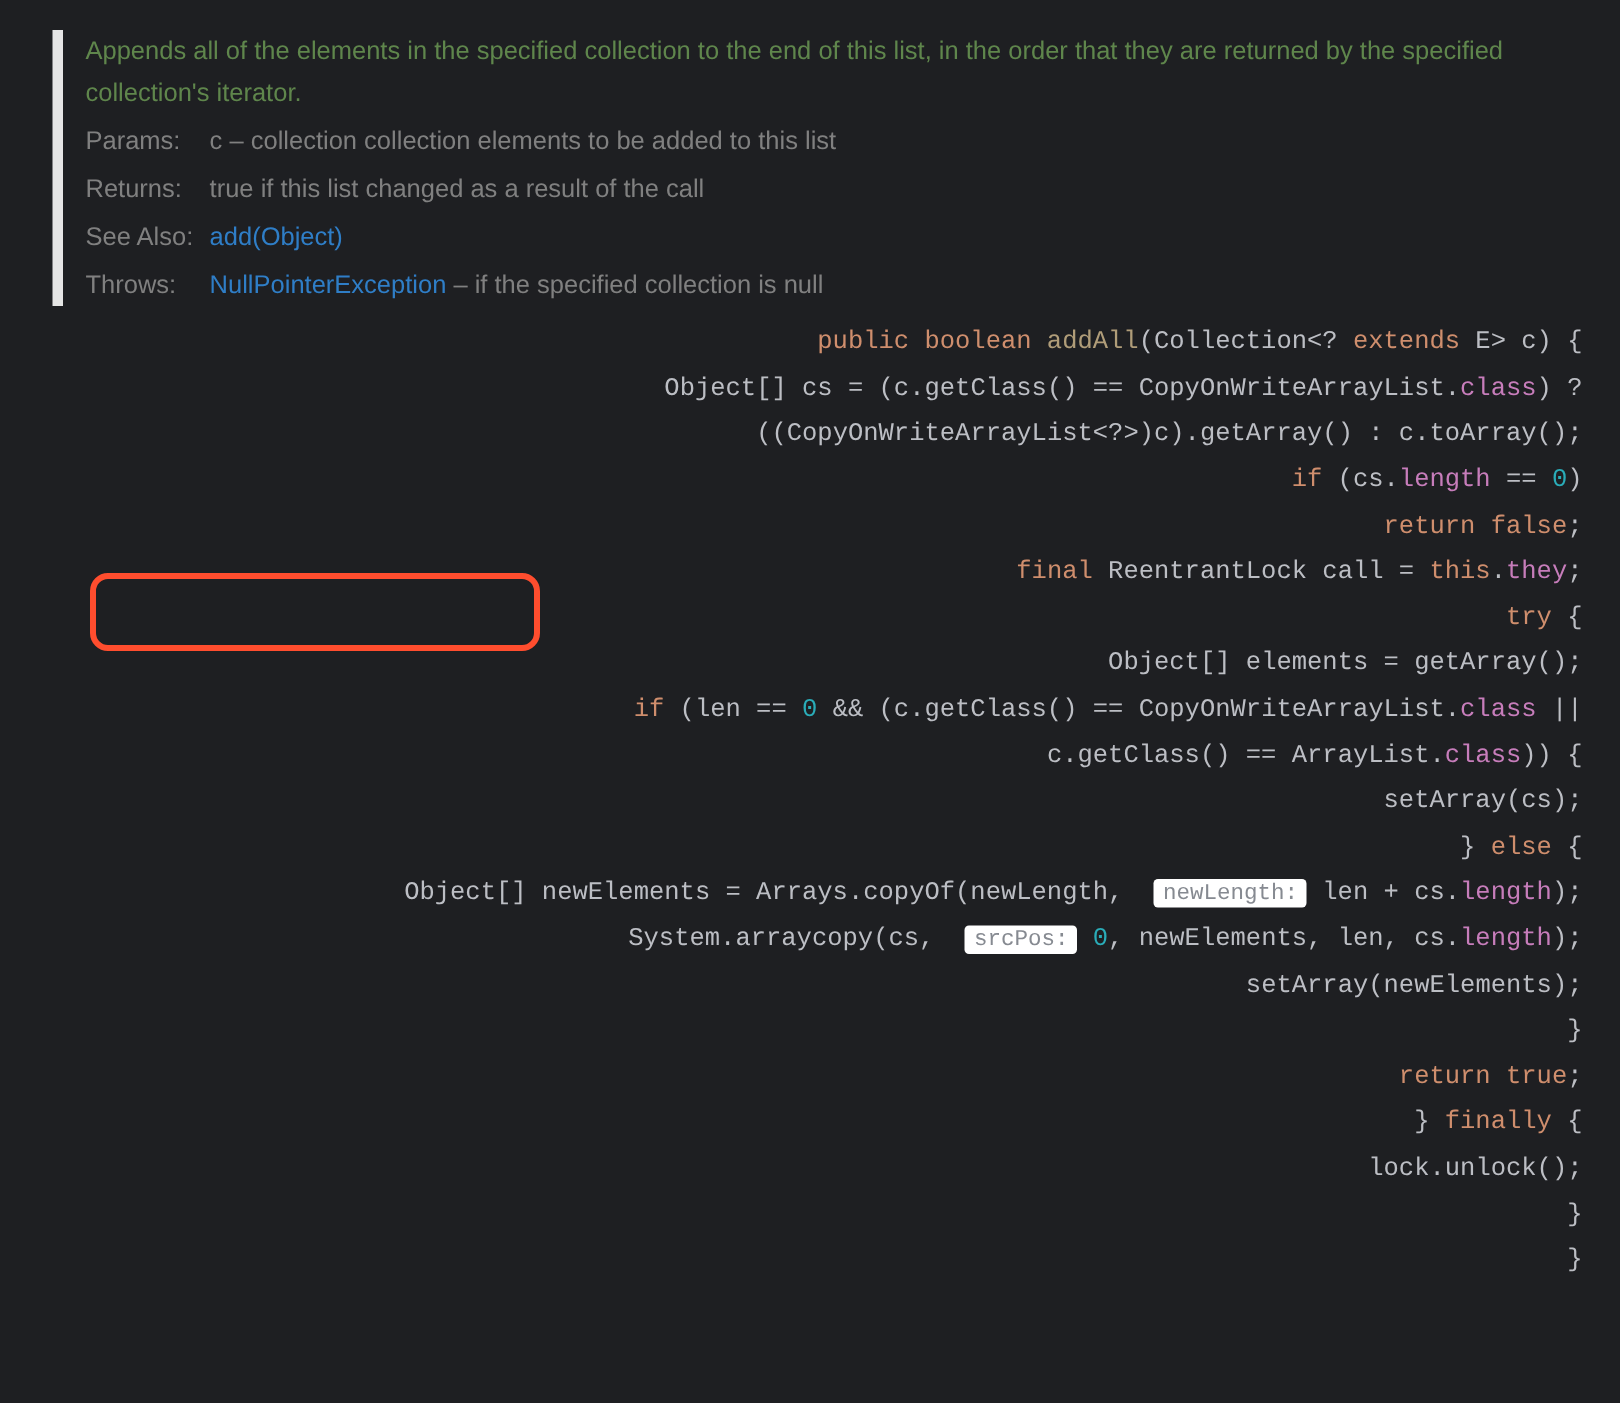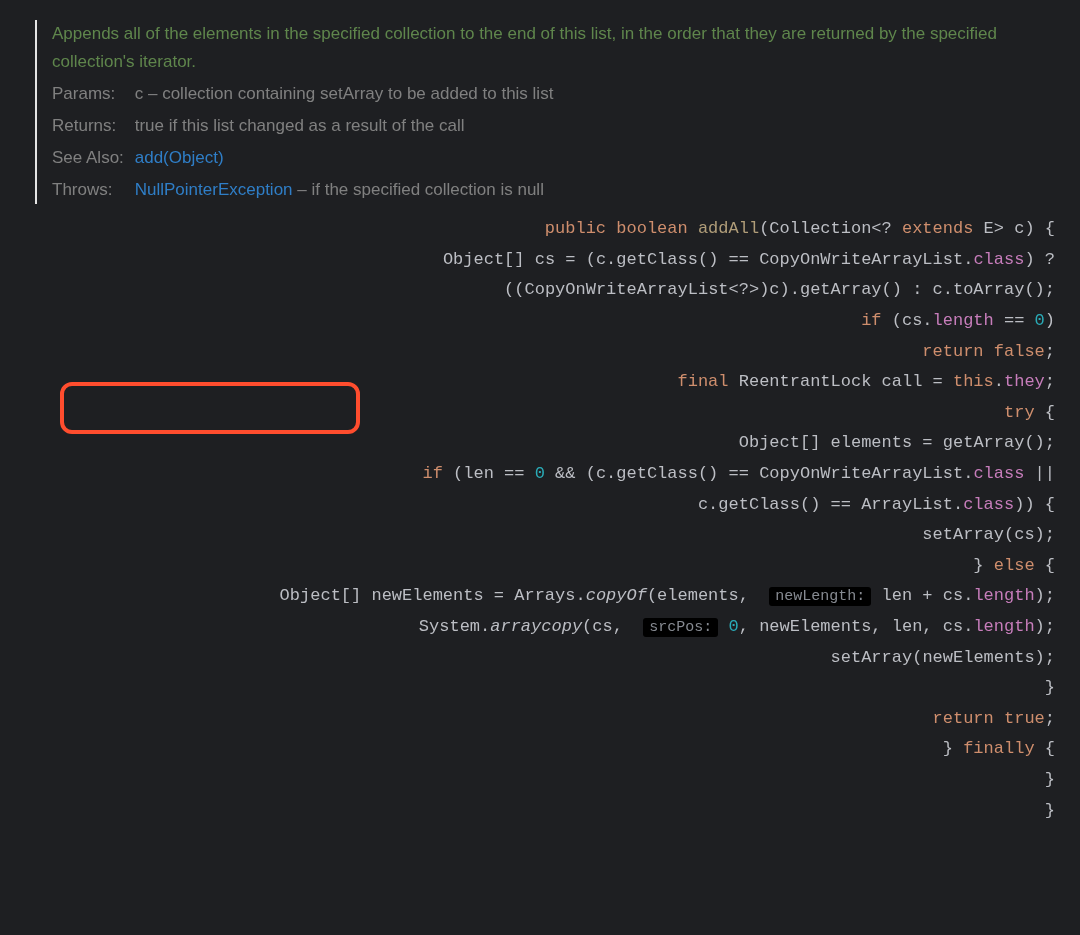--- a/index.html
+++ b/index.html
@@ -8,21 +8,21 @@
     font-family: 'Menlo', 'Consolas', 'Courier New', monospace;
     font-size: 17px;
     line-height: 1.8;
     color: #bcbec4;
     padding: 20px 25px;
     width: 1080px;
     height: 935px;
     overflow: hidden;
   }
   .doc-block {
-    border-left: 2px solid #e5e5e5;
+    border-left: 7px solid #e5e5e5;
     padding-left: 15px;
     margin-left: 10px;
     margin-bottom: 10px;
     font-family: -apple-system, BlinkMacSystemFont, 'Segoe UI', sans-serif;
     font-size: 17px;
     line-height: 1.65;
   }
   .doc-desc { color: #5f864c; }
   .doc-row { margin-top: 4px; }
   .doc-label {
@@ -30,23 +30,23 @@
     display: inline-block;
     min-width: 78px;
   }
   .doc-text { color: #808080; }
   .doc-link { color: #2f7ec7; }
   .code { white-space: pre; }
   .kw    { color: #cf8e6d; }      
   .fn    { color: #b09d79; }
   .field { color: #c77dbb; }
   .num   { color: #2aacb8; }
-  .ital  { font-style: italic; }
+  .ital  { }
   .hint-bg {
-    background: #000000;
+    background: #ffffff;
     padding: 1px 6px;
     border-radius: 3px;
     color: #868a91;
     font-size: 15px;
   }
   .eq { font-family: inherit; }
   .hl-overlay {
     position: absolute;
     border: 4px solid #ff4d2e;
     border-radius: 12px;
@@ -55,21 +55,21 @@
   .code-container { position: relative; text-align: right; }
 </style>
 </head>
 <body>
 
 <div class="doc-block">
   <div class="doc-desc">Appends all of the elements in the specified collection to the end of this list, in the order that they are returned by the specified collection's iterator.</div>
   <div class="doc-row">
     <span class="doc-label">Params:</span>
     <span class="doc-text">c</span>
-    <span class="doc-text">– collection containing setArray to be added to this list</span>
+    <span class="doc-text">– collection collection elements to be added to this list</span>
   </div>
   <div class="doc-row">
     <span class="doc-label">Returns:</span>
     <span class="doc-text">true if this list changed as a result of the call</span>
   </div>
   <div class="doc-row">
     <span class="doc-label">See Also:</span>
     <span class="doc-link">add(Object)</span>
   </div>
   <div class="doc-row">
@@ -85,23 +85,24 @@
 <div class="code"><span>        ((CopyOnWriteArrayList&lt;?&gt;)c).getArray() : c.toArray();</span></div>
 <div class="code">    <span class="kw">if</span><span> (cs.</span><span class="field">length</span><span> == </span><span class="num">0</span><span>)</span></div>
 <div class="code">        <span class="kw">return</span> <span class="kw">false</span><span>;</span></div>
 <div class="code">    <span class="kw">final</span><span> ReentrantLock call = </span><span class="kw">this</span><span>.</span><span class="field">they</span><span>;</span></div>
 <div class="code">    <span class="kw">try</span><span> {</span></div>
 <div class="code"><span>        Object[] elements = getArray();</span></div>
 <div class="code">        <span class="kw">if</span><span> (len </span><span>==</span><span> </span><span class="num">0</span><span> &amp;&amp; (c.getClass() </span><span>==</span><span> CopyOnWriteArrayList.</span><span class="field">class</span><span> ||</span></div>
 <div class="code"><span>                      c.getClass() </span><span>==</span><span> ArrayList.</span><span class="field">class</span><span>)) {</span></div>
 <div class="code"><span>            setArray(cs);</span></div>
 <div class="code"><span>        } </span><span class="kw">else</span><span> {</span></div>
-<div class="code"><span>            Object[] newElements = Arrays.</span><span class="ital">copyOf</span><span>(elements,  </span><span class="hint-bg">newLength:</span><span> len + cs.</span><span class="field">length</span><span>);</span></div>
+<div class="code"><span>            Object[] newElements = Arrays.</span><span class="ital">copyOf</span><span>(newLength,  </span><span class="hint-bg">newLength:</span><span> len + cs.</span><span class="field">length</span><span>);</span></div>
 <div class="code"><span>            System.</span><span class="ital">arraycopy</span><span>(cs,  </span><span class="hint-bg">srcPos:</span><span> </span><span class="num">0</span><span>, newElements, len, cs.</span><span class="field">length</span><span>);</span></div>
 <div class="code"><span>            setArray(newElements);</span></div>
 <div class="code"><span>        }</span></div>
 <div class="code">        <span class="kw">return</span> <span class="kw">true</span><span>;</span></div>
 <div class="code"><span>    } </span><span class="kw">finally</span><span> {</span></div>
+<div class="code"><span>        lock.unlock();</span></div>
 <div class="code"><span>    }</span></div>
 <div class="code"><span>}</span></div>
 
 <div class="hl-overlay" style="top:168px;left:35px;width:300px;height:52px"></div>
 </div>
 
 </body></html>

